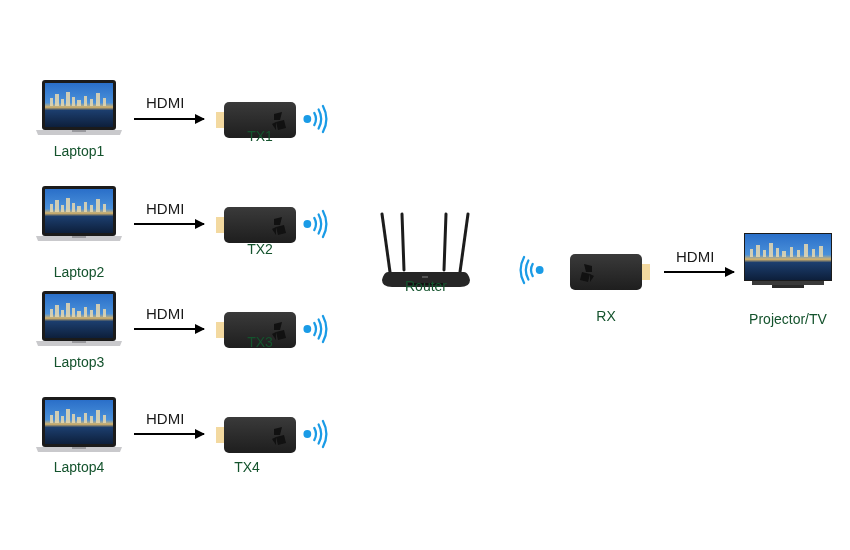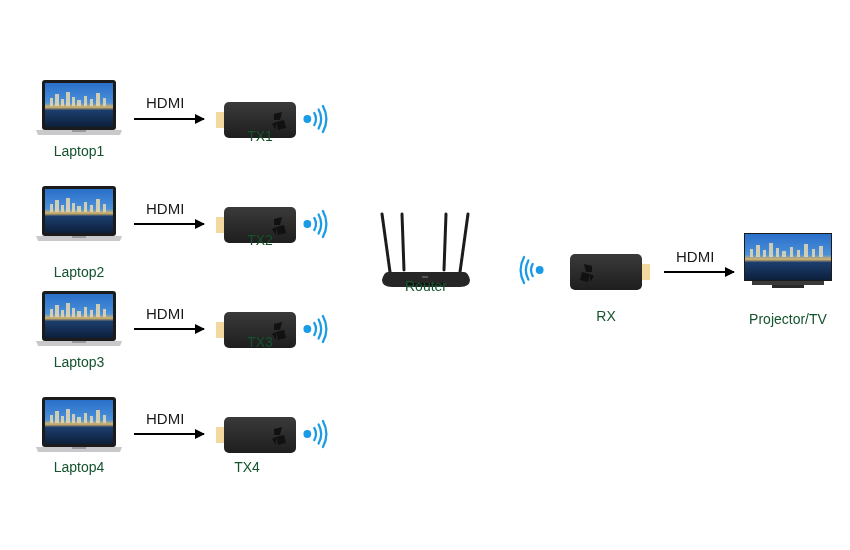--- a/index.html
+++ b/index.html
@@ -90,21 +90,21 @@
   <div class="hdmi" style="left:146px;top:200px">HDMI</div>
   <svg style="left:134px;top:218px" width="72" height="12">
       <line x1="0" y1="6" x2="70" y2="6" stroke="#000" stroke-width="1.8" marker-end="url(#arrowHead)"></line>
     </svg>
   <svg style="left:216px;top:205px" width="80" height="40">
       <use href="#dongle"></use>
     </svg>
   <svg style="left:303px;top:208px" width="26" height="32">
       <use href="#wifiR"></use>
     </svg>
-  <div class="label" style="left:230px;top:232px;width:60px">TX2</div>
+  <div class="label" style="left:230px;top:241px;width:60px">TX2</div>
 </div>
 
 <div>
   <svg style="left:36px;top:291px" width="86" height="56">
       <use href="#laptop"></use>
     </svg>
   <div class="label" style="left:36px;top:354px;width:86px">Laptop3</div>
   <div class="hdmi" style="left:146px;top:305px">HDMI</div>
   <svg style="left:134px;top:323px" width="72" height="12">
       <line x1="0" y1="6" x2="70" y2="6" stroke="#000" stroke-width="1.8" marker-end="url(#arrowHead)"></line>

